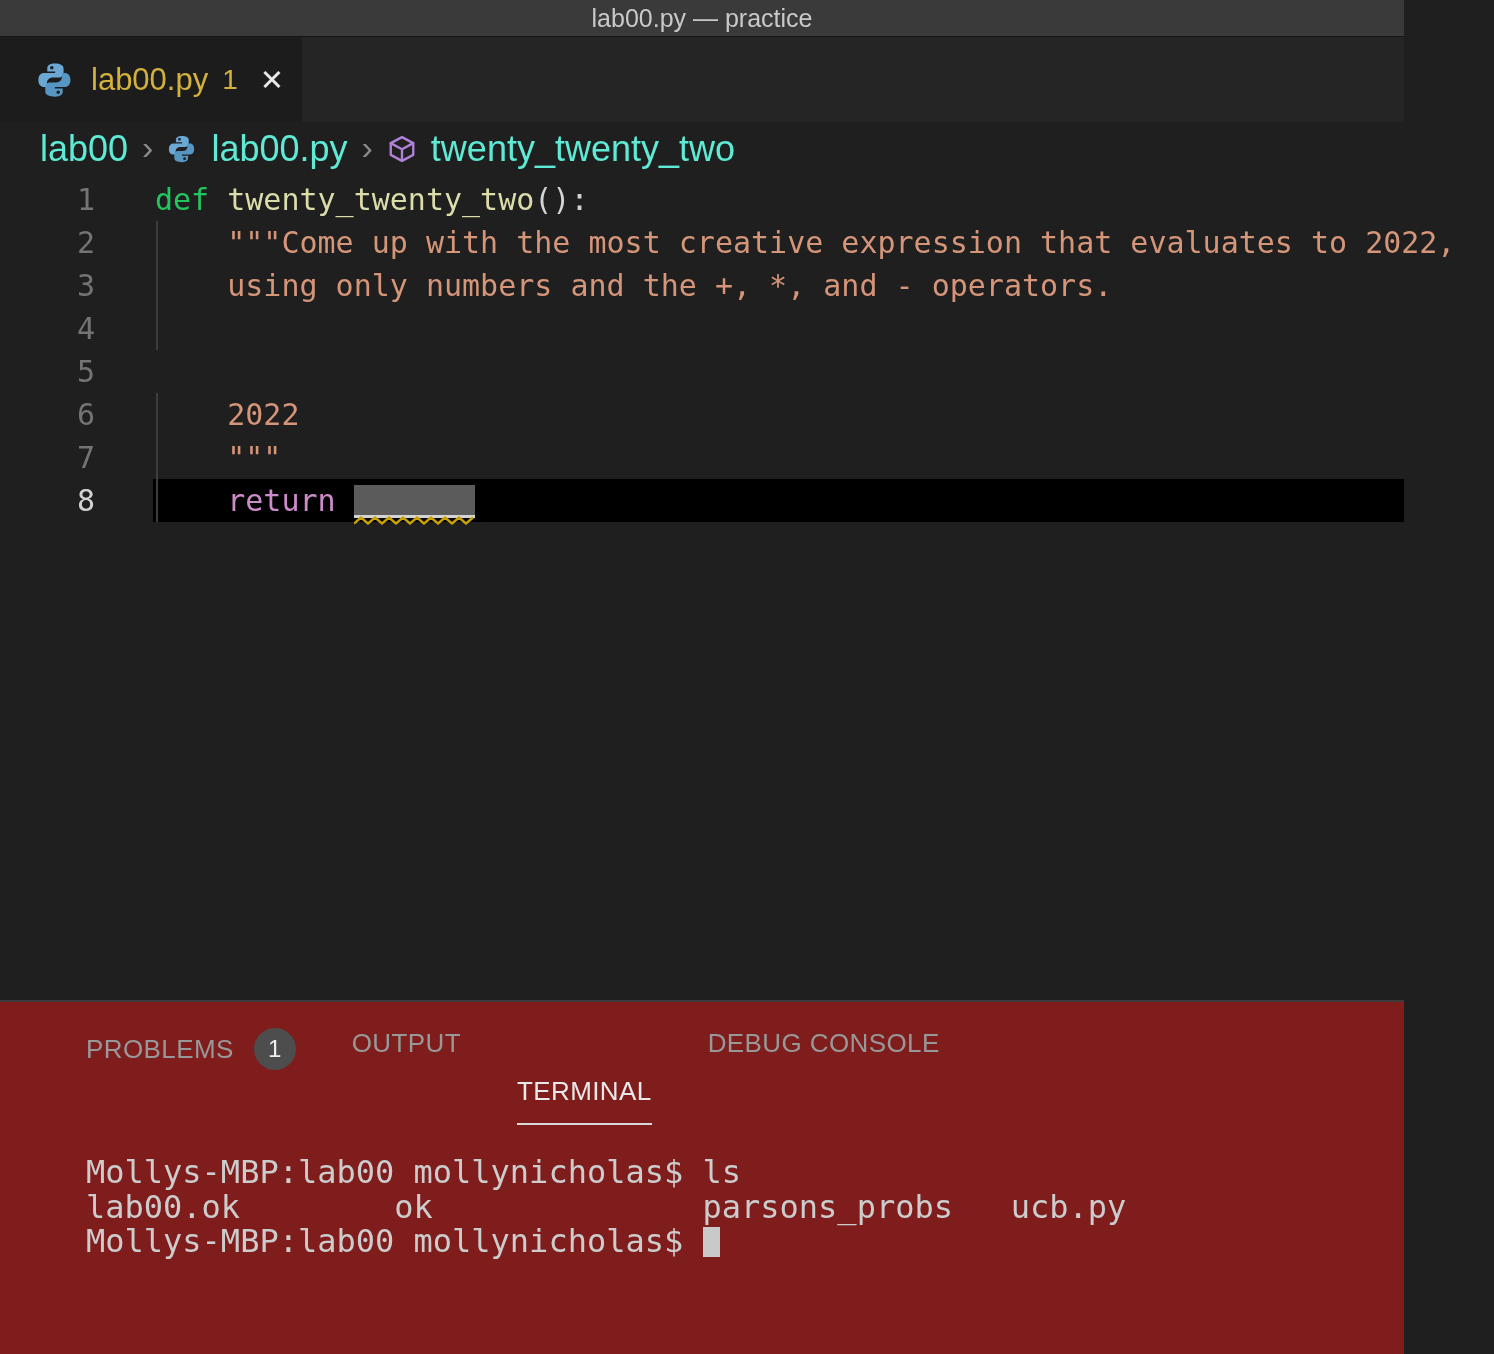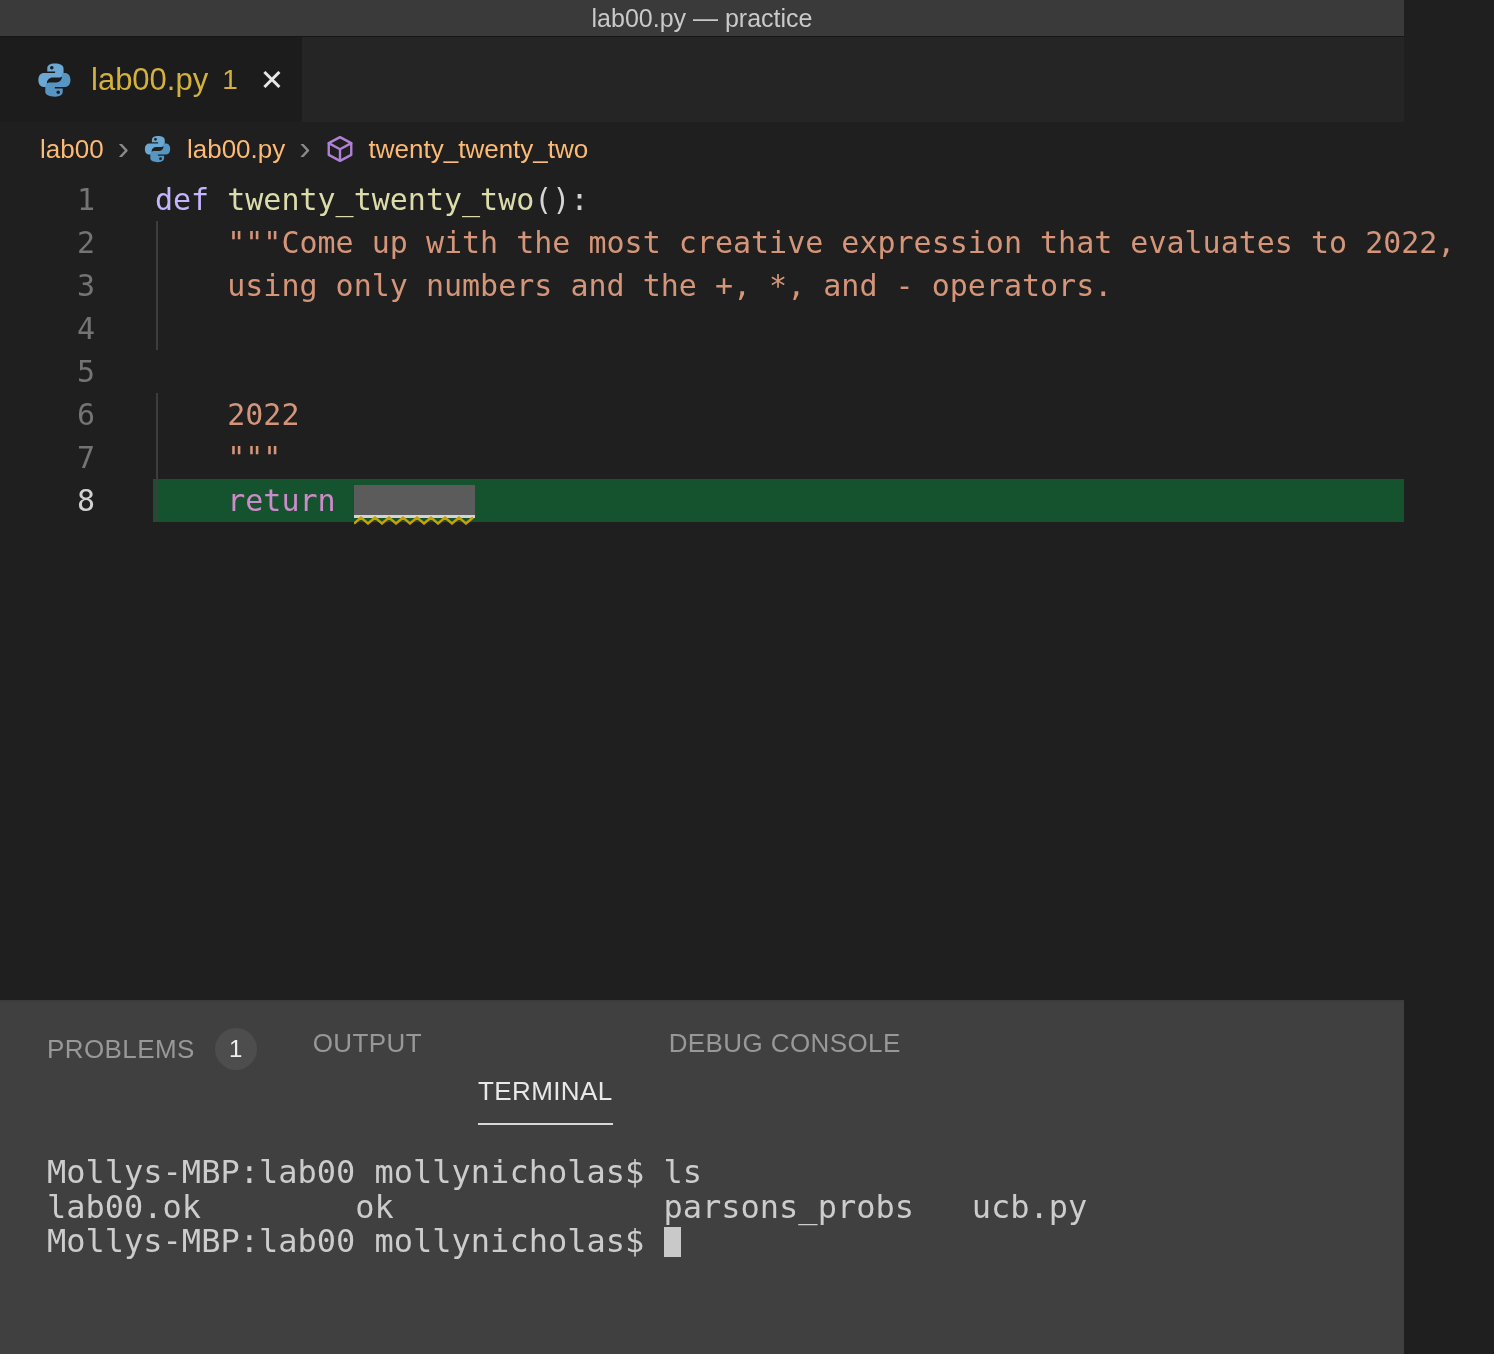--- a/index.html
+++ b/index.html
@@ -17,47 +17,47 @@
   .tab { height:85px; width:302px; background:#1c1c1c; display:flex; align-items:center;
          padding:0 24px 0 36px; cursor:pointer; }
   .tab .py-icon svg { width:38px; height:38px; display:block; }
   .tab-label { color:#d3b13d; font-size:31px; margin-left:17px; }
   .tab-badge { color:#d3b13d; font-size:28px; margin-left:14px; }
   .tab-close { color:#e8e8e8; font-size:29px; margin-left:22px; }
 
   
   .breadcrumb { height:54px; background:#1f1f1f; display:flex; align-items:center;
                 padding-left:40px; gap:14px; }
-  .bc-item { color:#fdba74; font-size:26px; cursor:pointer; }
+  .bc-item { color:#5eead4; font-size:36px; cursor:pointer; }
   .bc-sep { color:#8a8a8a; font-size:34px; line-height:1; padding-bottom:4px; }
   .bc-ico svg { width:30px; height:30px; display:block; }
 
   
   .editor { height:824px; background:#1f1f1f; padding-top:2px;
             font-family:"DejaVu Sans Mono", monospace; }
   .code-line { display:flex; height:43px; line-height:43px; font-size:30px; white-space:pre; }
   .ln { width:95px; text-align:right; color:#747474; flex:none; }
   .code-content { flex:1; margin-left:58px; padding-left:2px; position:relative; }
-  .code-line.current .code-content { background:#14532d; }
+  .code-line.current .code-content { background:#000000; }
   .code-line.current .ln { color:#d2d2d2; }
   .code-content.guide::before { content:""; position:absolute; left:3px; top:0; bottom:0;
                                 width:2px; background:#3d3d3d; }
-  .tok-kw-def   { color:#c4b5fd; }
+  .tok-kw-def   { color:#22c55e; }
   .tok-func     { color:#dcdcaa; }
   .tok-plain    { color:#d4d4d4; }
   .tok-str      { color:#d59579; }
   .tok-doctest  { color:#c586c0; }
   .tok-kw-return{ color:#ce8bc9; }
   .sel-box { display:inline-block; width:121px; height:33px; vertical-align:-7px;
              background:#5b5b5b; border-bottom:3px solid #d4d4d4; position:relative; }
   .sel-box svg.squiggle { position:absolute; left:0; bottom:-10px; display:block; }
 
   
   .panel { position:absolute; left:0; right:0; top:1000px; bottom:0;
-           background:#404040; border-top:2px solid #3c3c3c; }
+           background:#7f1d1d; border-top:2px solid #3c3c3c;padding-left:39px; }
   .panel-tabs { display:flex; gap:56px; padding:26px 0 0 47px; align-items:flex-start; }
   .ptab { font-size:26px; letter-spacing:0.4px; color:#989898; padding-bottom:16px;
           display:flex; align-items:center; gap:20px; cursor:pointer; }
   .ptab.active { color:#e8e8e8; border-bottom:2px solid #d8d8d8;margin-top:48px; }
   .ptab-badge { width:42px; height:42px; border-radius:50%; background:#4d4d4d; color:#efefef;
                 font-size:24px; display:flex; align-items:center; justify-content:center;
                 letter-spacing:0; }
   .terminal { padding:30px 0 0 47px; font-family:"DejaVu Sans Mono", monospace;
               font-size:32px; line-height:34.5px; color:#cccccc; white-space:pre; cursor:text; }
   .term-cursor { display:inline-block; width:17px; height:30px; background:#c9c9c9;

